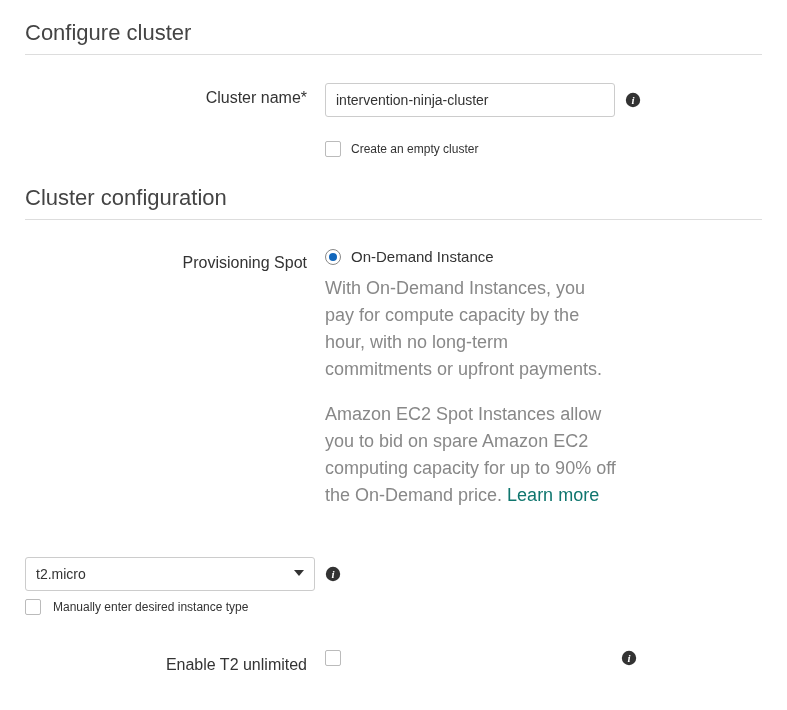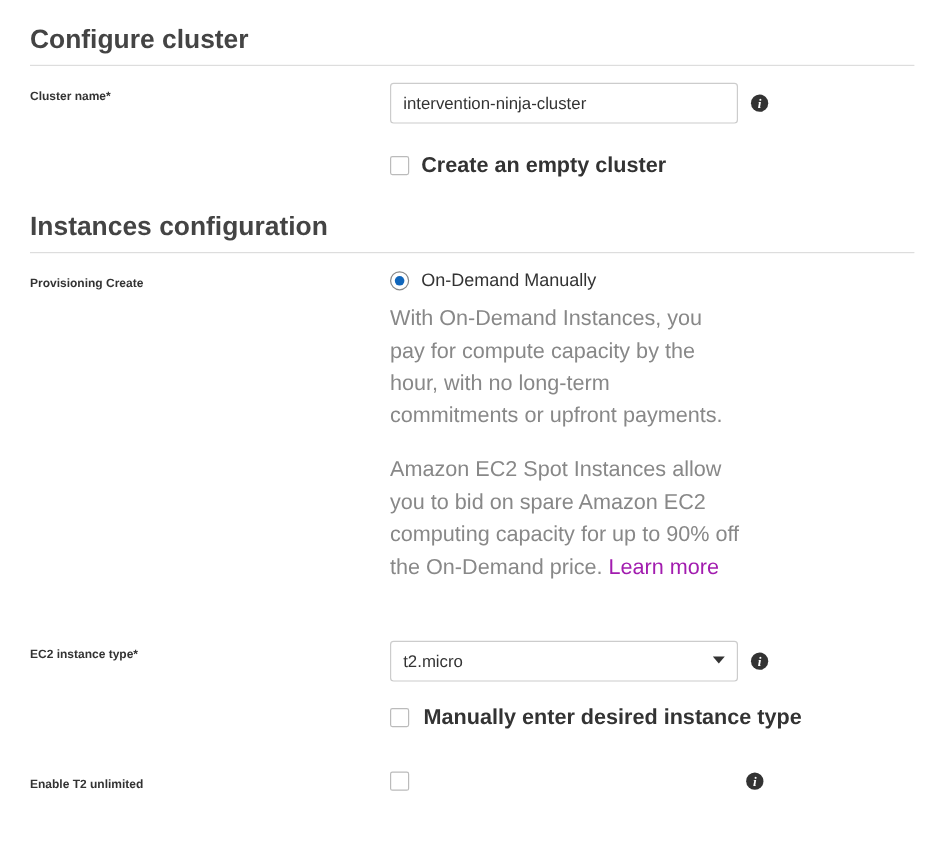--- a/index.html
+++ b/index.html
@@ -10,38 +10,38 @@
     body {
       font-family: "Helvetica Neue", Helvetica, Arial, sans-serif;
       font-size: 14px;
       color: #333;
       background: #fff;
       padding: 20px 25px;
       width: 787px;
     }
     .section-title {
       font-size: 22px;
-      font-weight: 700;
+      font-weight: 400;
       color: #444;
       padding-bottom: 8px;
       border-bottom: 1px solid #ddd;
-      margin-bottom: 14px;
+      margin-bottom: 28px;
     }
     .form-row {
       display: flex;
       align-items: flex-start;
       margin-bottom: 22px;
     }
     .label-col {
       width: 300px;
-      text-align: left;
+      text-align: right;
       padding-right: 18px;
       padding-top: 6px;
-      font-size: 10px;
-      font-weight: 700;
+      font-size: 16px;
+      font-weight: 400;
       color: #333;
       flex-shrink: 0;
     }
     .field-col {
       flex: 1;
       display: flex;
       flex-direction: column;
     }
     .field-inline {
       display: flex;
@@ -82,23 +82,23 @@
     }
     .checkbox {
       width: 16px;
       height: 16px;
       border: 1px solid #bbb;
       border-radius: 2px;
       background: #fff;
       flex-shrink: 0;
     }
     .checkbox-label {
-      font-size: 18px;
-      color: #333;
-      font-weight: 700;
+      font-size: 12px;
+      color: #333;
+      font-weight: 400;
     }
     .radio-row {
       display: flex;
       align-items: center;
       gap: 10px;
       margin-bottom: 10px;
     }
     .radio {
       width: 16px;
       height: 16px;
@@ -124,21 +124,21 @@
       font-weight: 400;
     }
     .help-text {
       font-size: 18px;
       color: #888;
       line-height: 1.5;
       max-width: 292px;
       margin-bottom: 18px;
     }
     .help-text a {
-      color: #a21caf;
+      color: #0f766e;
       text-decoration: none;
     }
     .select-wrap {
       position: relative;
       width: 290px;
     }
     .select {
       width: 100%;
       height: 34px;
       padding: 6px 30px 6px 10px;
@@ -156,21 +156,21 @@
       right: 10px;
       top: 50%;
       transform: translateY(-50%);
       pointer-events: none;
     }
     .select-caret svg {
       width: 12px;
       height: 12px;
       fill: #333;
     }
-    .mt-small { margin-top: 19px; gap: 12px; }
+    .mt-small { margin-top: 8px; gap: 12px; }
     .provisioning-block {
       margin-bottom: 30px;
     }
     .section-gap {
       margin-top: 8px;
       margin-bottom: 28px;
     }
   </style>
 </head>
 <body>
@@ -195,39 +195,38 @@
 <div class="form-row section-gap">
   <div class="label-col"></div>
   <div class="field-col">
     <div class="checkbox-row">
       <div class="checkbox"></div>
       <span class="checkbox-label">Create an empty cluster</span>
     </div>
   </div>
 </div>
 
-<div class="section-title">Instances configuration</div>
+<div class="section-title">Cluster configuration</div>
 
 <div class="form-row provisioning-block">
-  <div class="label-col">Provisioning Create</div>
+  <div class="label-col">Provisioning Spot</div>
   <div class="field-col">
     <div class="radio-row">
       <div class="radio selected"></div>
-      <span class="radio-label">On-Demand Manually</span>
+      <span class="radio-label">On-Demand Instance</span>
     </div>
     <div class="help-text">With On-Demand Instances, you pay for compute capacity by the hour, with no long-term commitments or upfront payments.</div>
 
     <div class="help-text">
       <span>Amazon EC2 Spot Instances allow you to bid on spare Amazon EC2 computing capacity for up to 90% off the On-Demand price. </span><a href="#">Learn more</a>
     </div>
   </div>
 </div>
 
 <div class="form-row">
-  <div class="label-col">EC2 instance type*</div>
   <div class="field-col">
     <div class="field-inline">
       <div class="select-wrap">
         <div class="select">
           <span>t2.micro</span>
         </div>
         <span class="select-caret">
           <svg viewBox="0 0 12 12">
               <polygon points="1,3 11,3 6,9"></polygon>
             </svg>

